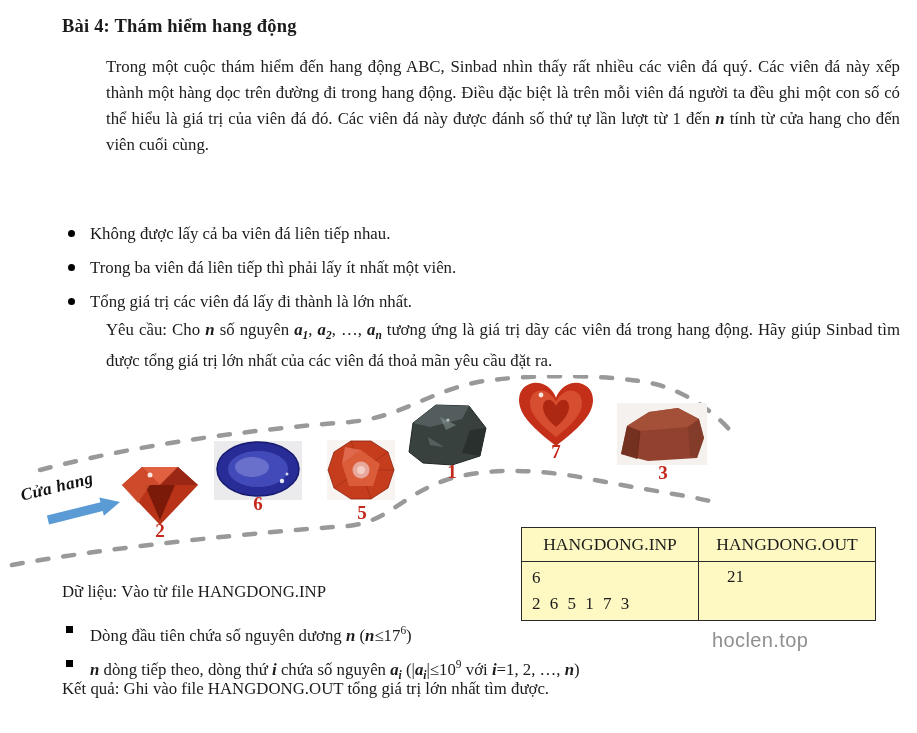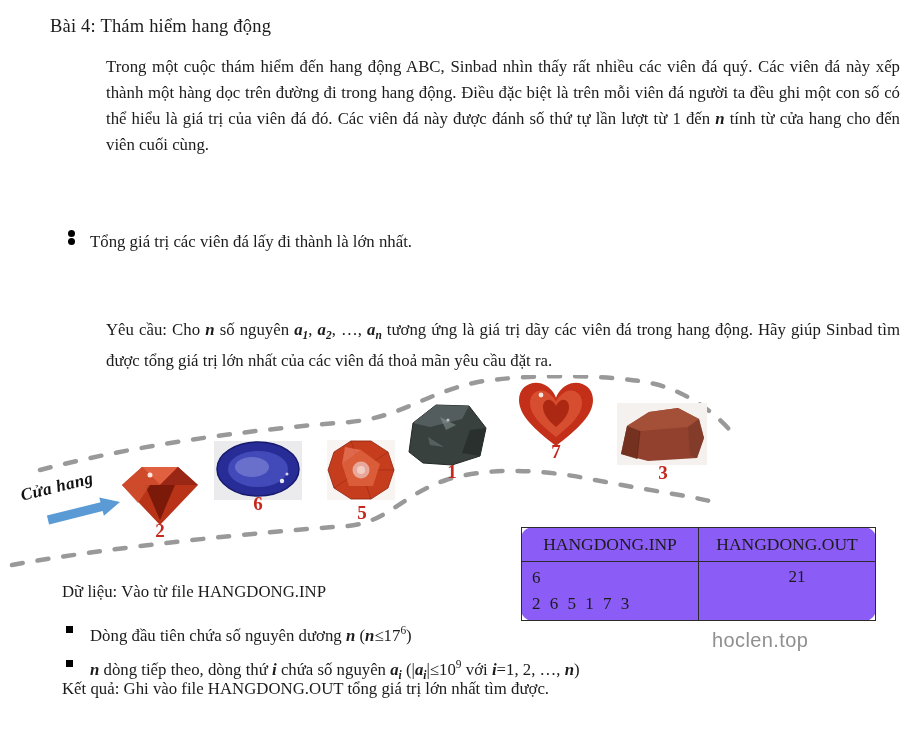--- a/index.html
+++ b/index.html
@@ -2,22 +2,22 @@
 <html style="--label-red: #c5281c; --dash-gray: #999999; --arrow-blue: #5b9bd5; --watermark-gray: #8f8f8f;"><head>
 <meta charset="utf-8">
 <style>
   * { margin:0; padding:0; box-sizing:border-box; }
   html,body { background:#ffffff; }
   .page {
     position:relative; width:917px; height:733px; background:#fff;
     font-family:"Liberation Serif", serif; color:#1b1b1b; overflow:hidden;
   }
   .title {
-    position:absolute; top:16px; left:50px;
-    font-size:18.5px; font-weight:400; letter-spacing:.2px;text-align:right;
+    position:absolute; top:16px; left:62px;
+    font-size:18.5px; font-weight:700; letter-spacing:.2px;text-align:right;
   }
   .para {
     position:absolute; left:62px; width:794px;
     font-size:16.8px; line-height:26px; text-align:justify;margin-left:44px;
   }
   .p1 { top:54px; }
   .p2 { top:159px; }
   .yeucau { top:317px; }
   .b  { font-weight:400; }
   .bi { font-weight:700; font-style:italic; }
@@ -40,45 +40,50 @@
   }
   
   .line { position:absolute; left:62px; font-size:16.8px; line-height:26px; white-space:nowrap; }
   .dulieu { top:579px; }
   .ketqua { top:676px; }
   .sq-line { position:absolute; left:62px; padding-left:28px; font-size:16.8px; line-height:26px; white-space:nowrap; }
   .sq-line .sq { position:absolute; left:4px; top:9px; width:7px; height:7px; background:#000; }
   .item1 { top:617px; }
   .item2 { top:651px; }
   
-  .io-table { position:absolute; left:521px; top:527px; border-collapse:collapse; background:#8b5cf6;border-radius:12px; }
+  .io-table { position:absolute; left:521px; top:527px; border-collapse:collapse; background:#fef9c3; }
   .io-table th, .io-table td { border:1.6px solid #2b2b2b; font-weight:400; }
   .io-table th { width:177px; height:34px; font-size:17.5px; text-align:center; padding:2px 4px; }
   .io-table td { height:59px; vertical-align:top; font-size:17px; }
   .cell-input { padding:3px 8px 3px 10px; line-height:26px; }
   .cell-input div { word-spacing:5px; }
-  .cell-output { padding:3px 8px 3px 28px; line-height:24px;text-align:center; }
+  .cell-output { padding:3px 8px 3px 28px; line-height:24px; }
   .watermark {
     position:absolute; left:712px; top:629px;
     font-family:"Liberation Sans", sans-serif; font-size:20px;
     color:var(--watermark-gray,#8f8f8f); letter-spacing:.4px;text-align:right;
   }
 </style>
 </head>
 <body>
 
 <div class="page">
 
   <h1 class="title">Bài 4: Thám hiểm hang động</h1>
 
   <p class="para p1"><span>Trong một cuộc thám hiểm đến hang động ABC, Sinbad nhìn thấy rất nhiều các viên đá quý. Các viên đá này xếp thành một hàng dọc trên đường đi trong hang động. Điều đặc biệt là trên mỗi viên đá người ta đều ghi một con số có thể hiểu là giá trị của viên đá đó. Các viên đá này được đánh số thứ tự lần lượt từ 1 đến </span><span class="bi">n</span><span> tính từ cửa hang cho đến viên cuối cùng.</span></p>
 
   <ul class="rules">
     <li>
       <span class="dot"></span>
+      <span>Không được lấy cả ba viên đá liên tiếp nhau.</span>
+    </li>
+    <li>
+      <span class="dot"></span>
+      <span>Trong ba viên đá liên tiếp thì phải lấy ít nhất một viên.</span>
     </li>
     <li>
       <span class="dot"></span>
       <span>Tổng giá trị các viên đá lấy đi thành là lớn nhất.</span>
     </li>
   </ul>
 
   <p class="para yeucau"><span class="b">Yêu cầu:</span><span> Cho </span><span class="bi">n</span><span> số nguyên </span><span class="bi">a</span><sub class="bi sub">1</sub><span>, </span><span class="bi">a</span><sub class="bi sub">2</sub><span>, …, </span><span class="bi">a</span><sub class="bi sub">n</sub><span> tương ứng là giá trị dãy các viên đá trong hang động. Hãy giúp Sinbad tìm được tổng giá trị lớn nhất của các viên đá thoả mãn yêu cầu đặt ra.</span></p>
 
   <div class="illustration">

